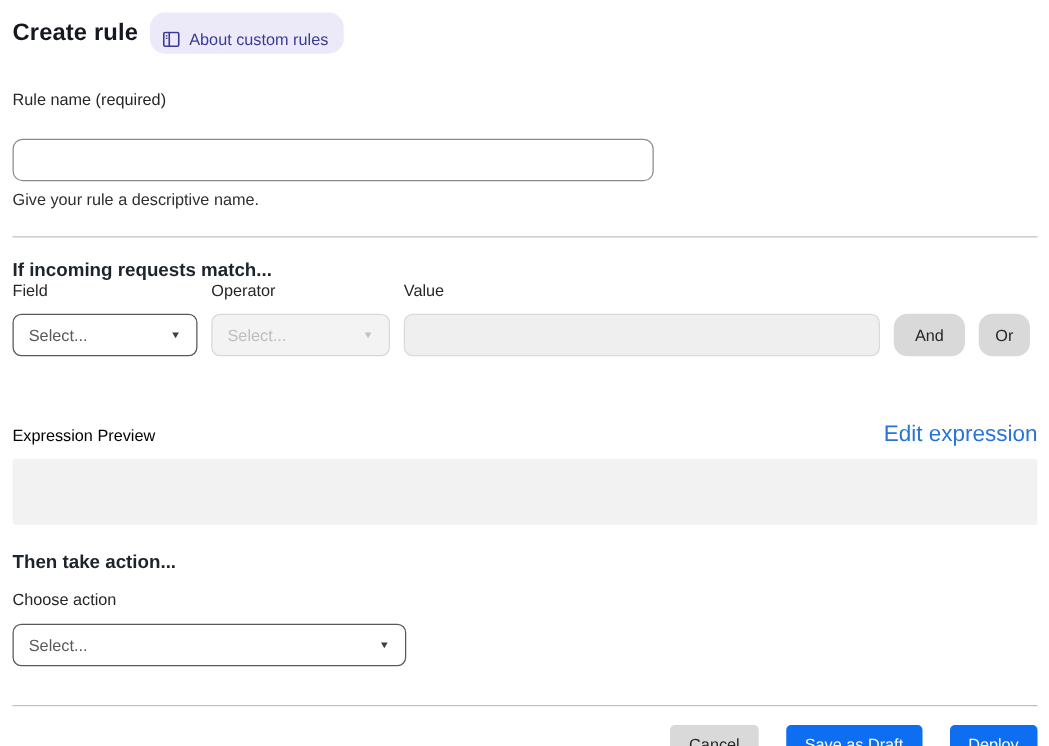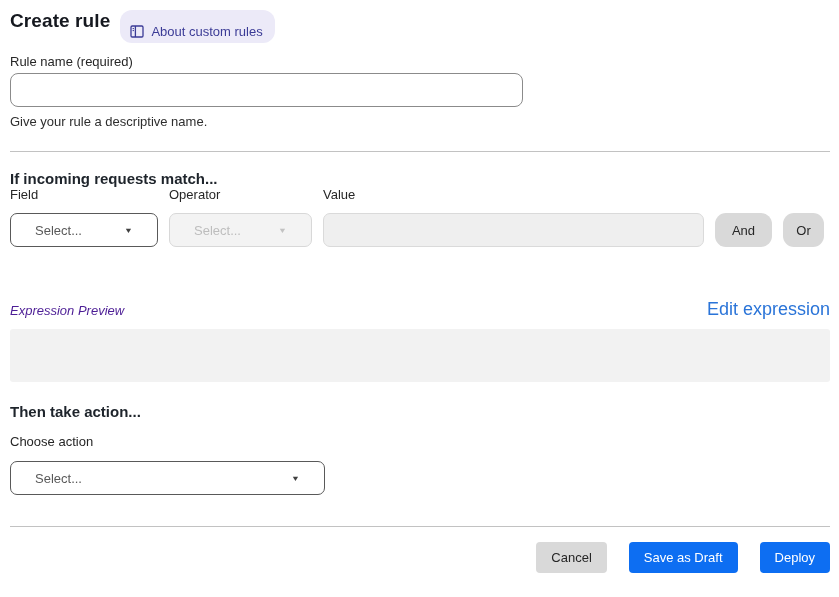--- a/index.html
+++ b/index.html
@@ -7,33 +7,33 @@
   body {
     width: 839px; height: 597px;
     font-family: "Liberation Sans", sans-serif;
     color: #262626;
     position: relative;
     overflow: hidden;
   }
   .page { padding: 10px 9px 0 10px; width: 839px; }
 
   
-  .header-row { display: flex; align-items: flex-start; gap: 10px; margin-bottom: 11px; }
+  .header-row { display: flex; align-items: center; gap: 10px; margin-bottom: 29px; }
   .page-title { font-size: 19px; font-weight: bold; color: #15181f; letter-spacing: 0.1px; }
   .badge {
     display: inline-flex; align-items: center; gap: 7px;
     background: #eceaf8; color: #3b3b96;
     font-size: 13px; line-height: 1;
     padding: 15px 12px 5px 10px; border-radius: 12px;
     cursor: pointer;
   }
   .badge svg { display: block; }
 
   
-  .field-label { font-size: 13px; color: #262626; margin-bottom: 4px; }
+  .field-label { font-size: 13px; color: #262626; margin-bottom: 24px; }
   .text-input {
     width: 513px; height: 34px;
     border: 1px solid #8b8b8b; border-radius: 8px;
     font-size: 13px; padding: 0 10px; color: #262626;
     font-family: "Liberation Sans", sans-serif;
     outline: none; background: #fff;
   }
   .helper-text { font-size: 13px; color: #2e2e2e; margin-top: 7px; }
 
   .divider { border: none; border-top: 1px solid #c2c2c2; margin: 0; width: 820px; }
@@ -50,21 +50,21 @@
     column-gap: 12px;
     row-gap: 10px;
     align-items: end;
     gap: 11px;
   }
   .match-grid .field-label { margin-bottom: 0; }
 
   .select-box {
     height: 34px; border-radius: 7px;
     display: flex; align-items: center; justify-content: space-between;
-    padding: 0 24px; font-size: 13px; cursor: pointer;
+    padding: 0 12px; font-size: 13px; cursor: pointer;
     background: #ffffff; border: 1px solid #595959; color: #595959;
   }
   .select-box .caret { font-size: 9px; color: #404040; transform: scaleY(0.85); }
   .select-box.disabled {
     background: #f3f3f3; border: 1px solid #d8d8d8; color: #bdbdbd;
     cursor: default;
   }
   .select-box.disabled .caret { color: #c2c2c2; }
 
   .value-input {
@@ -78,21 +78,21 @@
     background: #d9d9d9; color: #262626; font-size: 13px;
     font-family: "Liberation Sans", sans-serif;
     cursor: pointer;
   }
 
   
   .expr-header {
     margin-top: 52px; width: 820px;
     display: flex; justify-content: space-between; align-items: baseline;
   }
-  .expr-label { font-size: 13px; color: #4c1d95; font-style: italic; }
+  .expr-label { font-size: 13px; color: #000000; }
   .expr-link { font-size: 18px; color: #2a74d8; text-decoration: none; cursor: pointer; }
   .expr-box {
     margin-top: 9px; width: 820px; height: 53px;
     background: #f2f2f2; border-radius: 3px;
     font-size: 13px; color: #595959; padding: 8px 10px;
   }
 
   
   .action-heading { margin-top: 21px; }
   .choose-label { margin-top: 14px; margin-bottom: 0; }

